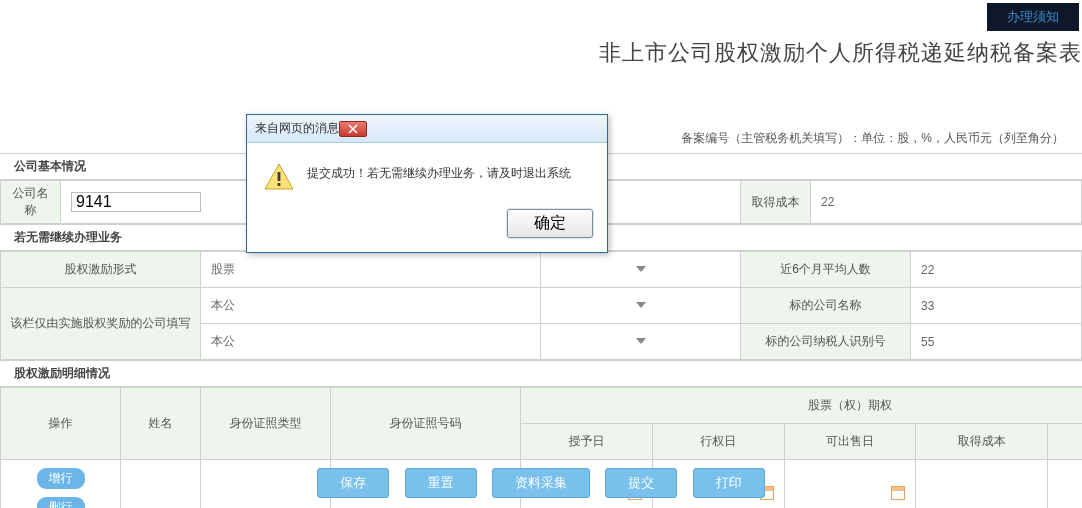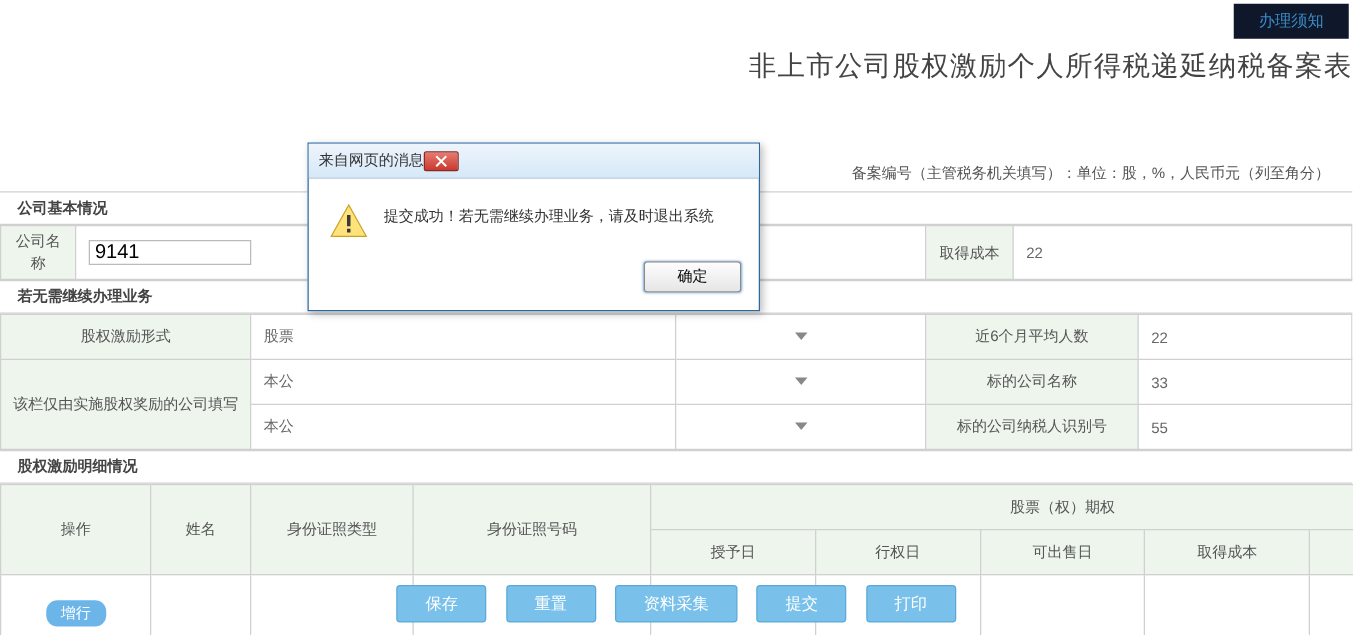--- a/index.html
+++ b/index.html
@@ -27,38 +27,38 @@
   .val { background: #fff; text-align: left; padding-left: 10px; color: #666; }
   .val-c { background: #fff; }
   input.fld { width: 130px; height: 20px; border: 1px solid #bbb; padding: 0 4px; font-size: 16px; }
   .dd { display: inline-block; width: 14px; height: 14px; vertical-align: middle; }
   .dd::before { content: ""; display: block; margin: 3px auto 0; width: 0; height: 0; border-left: 5px solid transparent; border-right: 5px solid transparent; border-top: 6px solid #888; }
 
   
   .detail-wrap { overflow-x: auto; }
   .detail-tbl { width: 1180px; }
   .detail-tbl th { background: #edf5ec; font-weight: normal; }
-  .pill-btn { background: #6cb5e8; color: #fff; border: none; border-radius: 9px; padding: 2px 12px; font-size: 12px; cursor: pointer; margin: 16px 2px; text-align: right; }
+  .pill-btn { background: #6cb5e8; color: #fff; border: none; border-radius: 9px; padding: 2px 12px; font-size: 12px; cursor: pointer; margin: 4px 2px; text-align: right; }
   .cal-ico { display:inline-block; width:14px; height:14px; border:1px solid #e6a55a; background:#fff; position:relative; float:right; margin-right:4px; }
   .cal-ico::before { content:""; position:absolute; top:0; left:0; right:0; height:4px; background:#f3c184; }
 
   
   .bottom-bar { position: absolute; bottom: 10px; left: 0; right: 0; text-align: center; }
   .act-btn { background: #79c0ea; color: #fff; border: 1px solid #5aa9d8; border-radius: 3px; padding: 5px 22px; font-size: 13px; margin: 0 6px; cursor: pointer; }
 
   
   .dialog { position: absolute; top: 114px; left: 246px; width: 362px; background: #fff; border: 1px solid #2a6aa3; box-shadow: 2px 2px 6px rgba(0,0,0,0.25); }
   .dlg-title { background: linear-gradient(#eef5fc, #d6e8f8); padding: 5px 8px; display: flex; justify-content: flex-start; align-items: center; font-size: 12px; color: #333; border-bottom:1px solid #b0c8e0;}
   .dlg-close { width: 28px; height: 16px; background: linear-gradient(#e97a6f,#c93a2e); border:1px solid #8a2a22; border-radius:2px; display:flex; align-items:center; justify-content:center; cursor:pointer; }
   .dlg-close svg { width:10px; height:10px; }
   .dlg-body { padding: 18px 16px 10px 16px; display: flex; align-items: flex-start; }
   .warn-ico { width:32px; height:32px; margin-right:12px; flex:none; }
   .dlg-msg { font-size: 12px; color: #333; padding-top: 4px; }
   .dlg-foot { text-align: right; padding: 6px 14px 14px 0; }
-  .ok-btn { background: linear-gradient(#fdfdfd,#e6e6e6); border:1px solid #8a8a8a; border-radius:3px; padding: 3px 26px; font-size:12px; cursor:pointer; box-shadow: 0 0 2px #6aa6e0; }
+  .ok-btn { background: linear-gradient(#fdfdfd,#e6e6e6); border:1px solid #8a8a8a; border-radius:3px; padding: 3px 26px; font-size:16px; cursor:pointer; box-shadow: 0 0 2px #6aa6e0; }
 </style>
 </head>
 <body>
 
 <div class="top-tabs">
   <div class="tab tab-inactive">办理须知</div>
 </div>
 
 <h1 class="page-title">非上市公司股权激励个人所得税递延纳税备案表</h1>
 

